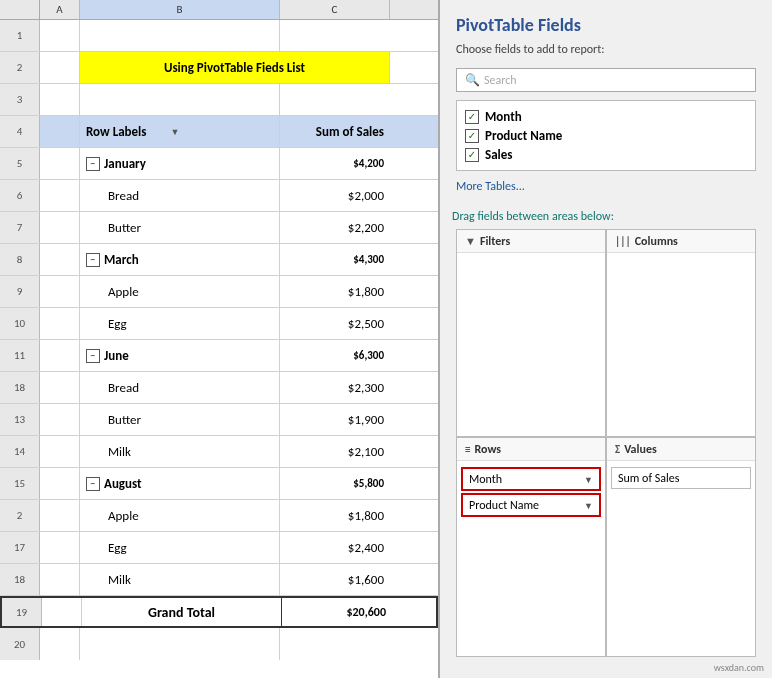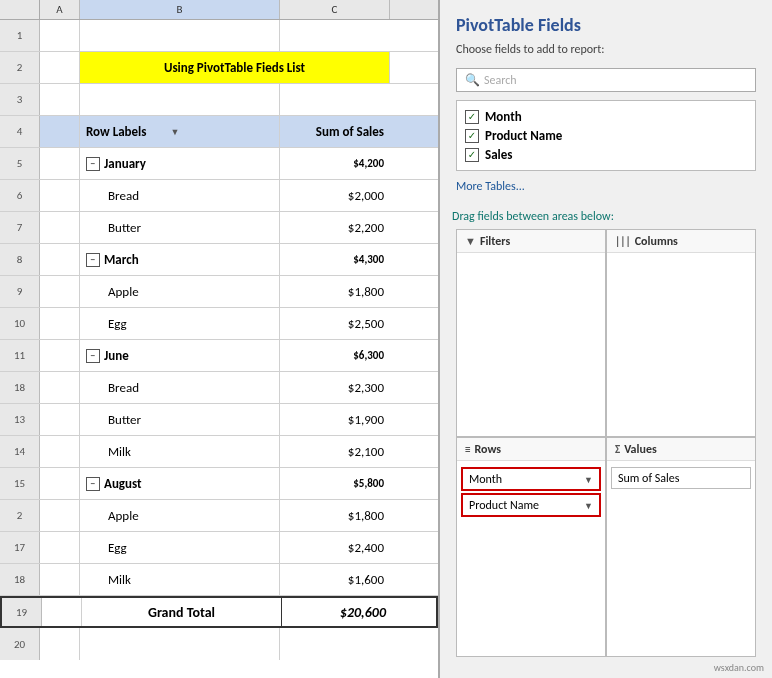--- a/index.html
+++ b/index.html
@@ -134,23 +134,22 @@
       border: 2px solid #333;
     }
     .grand-total-cell-b {
       font-weight: bold;
       font-size: 14px;
       justify-content: center;
       border-right: 1px solid #333;
     }
     .grand-total-cell-c {
       font-weight: bold;
-      font-size: 14px;
+      font-size: 12px;
       justify-content: flex-end;
-      font-style: italic;
     }
 
     .collapse-icon {
       display: inline-block;
       width: 14px; height: 14px;
       border: 1px solid #555;
       text-align: center;
       line-height: 12px;
       font-size: 10px;
       margin-right: 4px;

